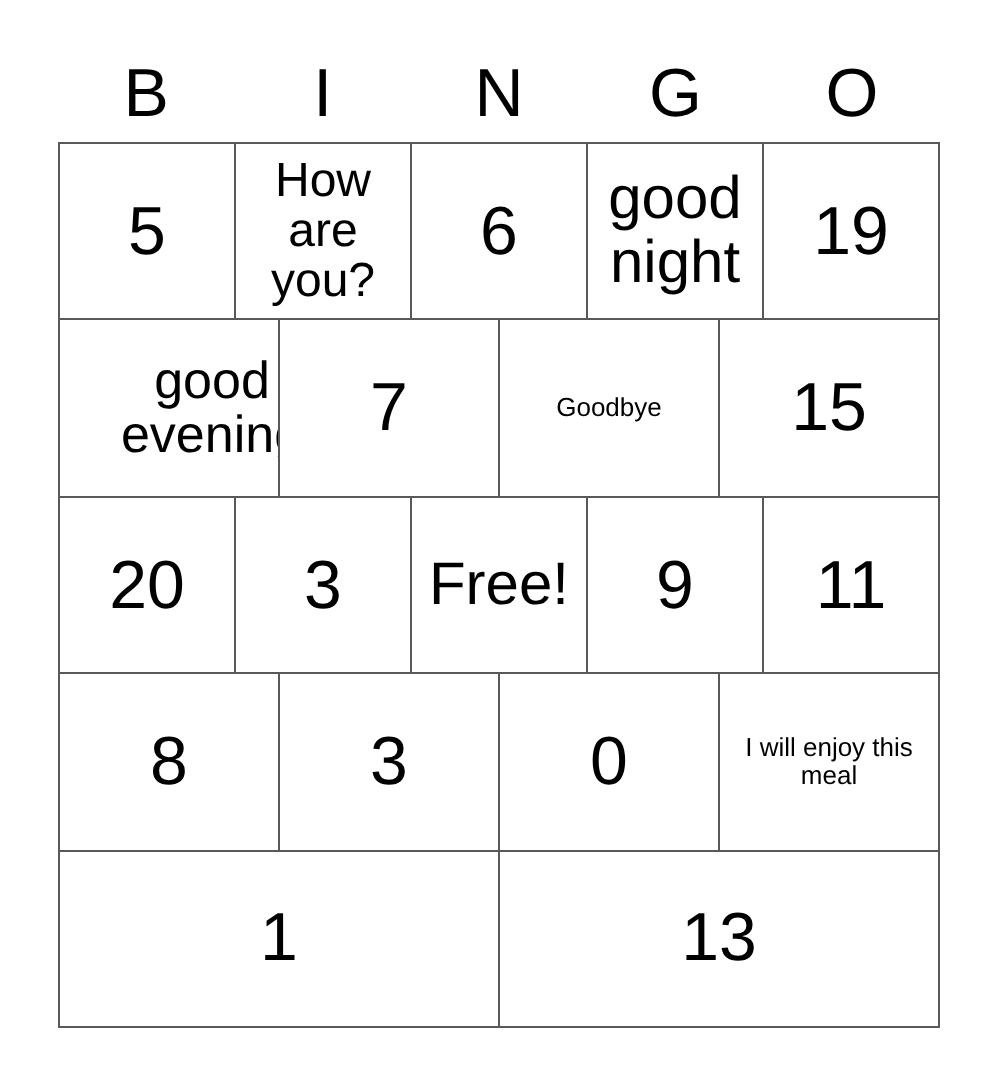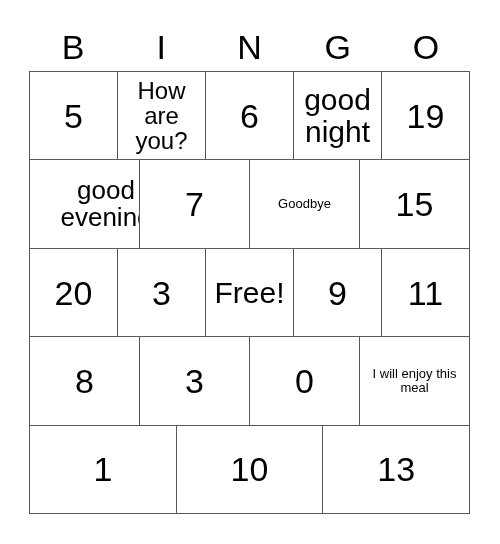--- a/index.html
+++ b/index.html
@@ -180,21 +180,18 @@
         </div>
         <div class="grid-cell">
           <span class="cell-text fs-sm">I will enjoy this meal</span>
         </div>
       </div>
       <div class="grid-row">
         <div class="grid-cell">
           <span class="cell-text fs-num">1</span>
         </div>
         <div class="grid-cell">
-          <span class="cell-text fs-num">10</span>
-        </div>
-        <div class="grid-cell">
           <span class="cell-text fs-num">13</span>
         </div>
       </div>
     </div>
 
 </div>
 
 </body></html>

